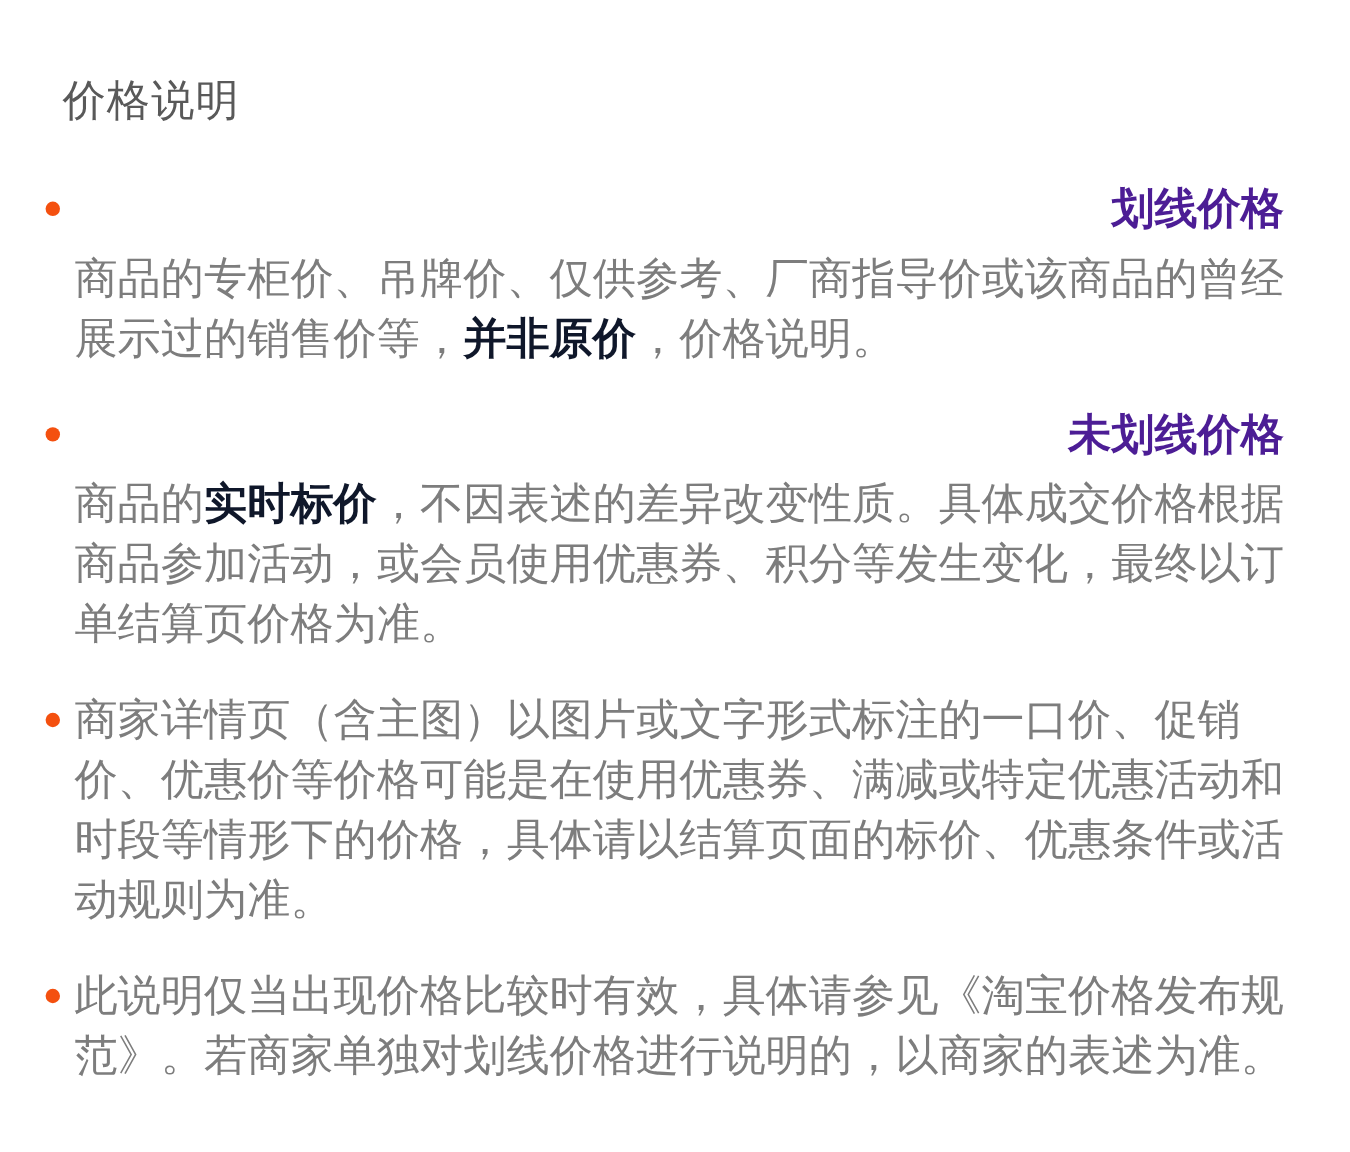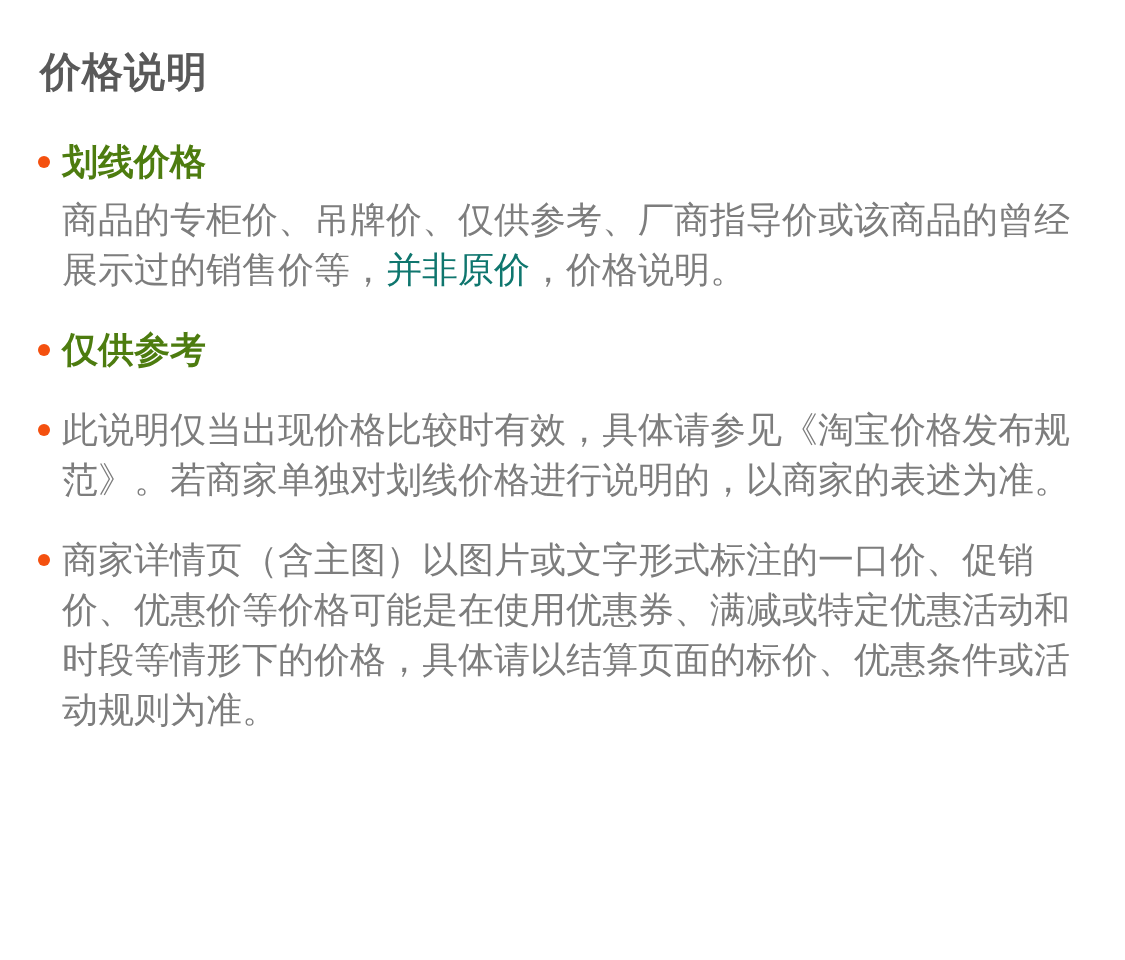--- a/index.html
+++ b/index.html
@@ -8,24 +8,24 @@
     width: 1125px;
     height: 960px;
     background: #ffffff;
     font-family: "Liberation Sans", sans-serif;
     overflow: hidden;
   }
   .page {
     padding: 48px 55px 0 38px;
   }
   .page-title {
-    margin: 2px;
-    font-size: 41px;
+    margin: 14px;
+    font-size: 36px;
     line-height: 44px;
-    font-weight: 700;
+    font-weight: 400;
     color: #595959;
     letter-spacing: 1px;
   }
   ul.notes {
     list-style: none;
     margin: 0;
     padding: 0;
   }
   li.note-item {
     display: flex;
@@ -45,58 +45,60 @@
   }
   .note-content {
     flex: 1;
     font-size: 36px;
     line-height: 50px;
     color: #7d7d7d;
     font-weight: 400;
   }
   .note-heading {
     font-weight: 700;
-    color: #4d7c0f;
+    color: #4c1d95;
+    text-align: right;
   }
   .note-para {
     margin: 0;
   }
   .note-heading + .note-para {
     margin-top: 8px;
   }
   .note-para b {
-    font-weight: 400;
-    color: #0f766e;
+    font-weight: 700;
+    color: #0f172a;
   }
 </style>
 </head>
 <body>
 
 <div class="page">
   <h1 class="page-title">价格说明</h1>
   <ul class="notes">
       <li class="note-item">
         <span class="bullet-dot" style="background: rgb(244, 80, 15);"></span>
         <div class="note-content">
           <div class="note-heading">划线价格</div>
           <p class="note-para"><span>商品的专柜价、吊牌价、仅供参考、厂商指导价或该商品的曾经展示过的销售价等，</span><b>并非原价</b><span>，价格说明。</span></p>
         </div>
       </li>
       <li class="note-item">
         <span class="bullet-dot" style="background: rgb(244, 80, 15);"></span>
         <div class="note-content">
-          <div class="note-heading">仅供参考</div>
+          <div class="note-heading">未划线价格</div>
+          <p class="note-para"><span>商品的</span><b>实时标价</b><span>，不因表述的差异改变性质。具体成交价格根据商品参加活动，或会员使用优惠券、积分等发生变化，最终以订单结算页价格为准。</span></p>
+        </div>
+      </li>
+      <li class="note-item">
+        <span class="bullet-dot" style="background: rgb(244, 80, 15);"></span>
+        <div class="note-content">
+          <p class="note-para"><span>商家详情页（含主图）以图片或文字形式标注的一口价、促销价、优惠价等价格可能是在使用优惠券、满减或特定优惠活动和时段等情形下的价格，具体请以结算页面的标价、优惠条件或活动规则为准。</span></p>
         </div>
       </li>
       <li class="note-item">
         <span class="bullet-dot" style="background: rgb(244, 80, 15);"></span>
         <div class="note-content">
           <p class="note-para"><span>此说明仅当出现价格比较时有效，具体请参见《淘宝价格发布规范》。若商家单独对划线价格进行说明的，以商家的表述为准。</span></p>
         </div>
       </li>
-      <li class="note-item">
-        <span class="bullet-dot" style="background: rgb(244, 80, 15);"></span>
-        <div class="note-content">
-          <p class="note-para"><span>商家详情页（含主图）以图片或文字形式标注的一口价、促销价、优惠价等价格可能是在使用优惠券、满减或特定优惠活动和时段等情形下的价格，具体请以结算页面的标价、优惠条件或活动规则为准。</span></p>
-        </div>
-      </li>
     </ul>
 </div>
 
 </body></html>

